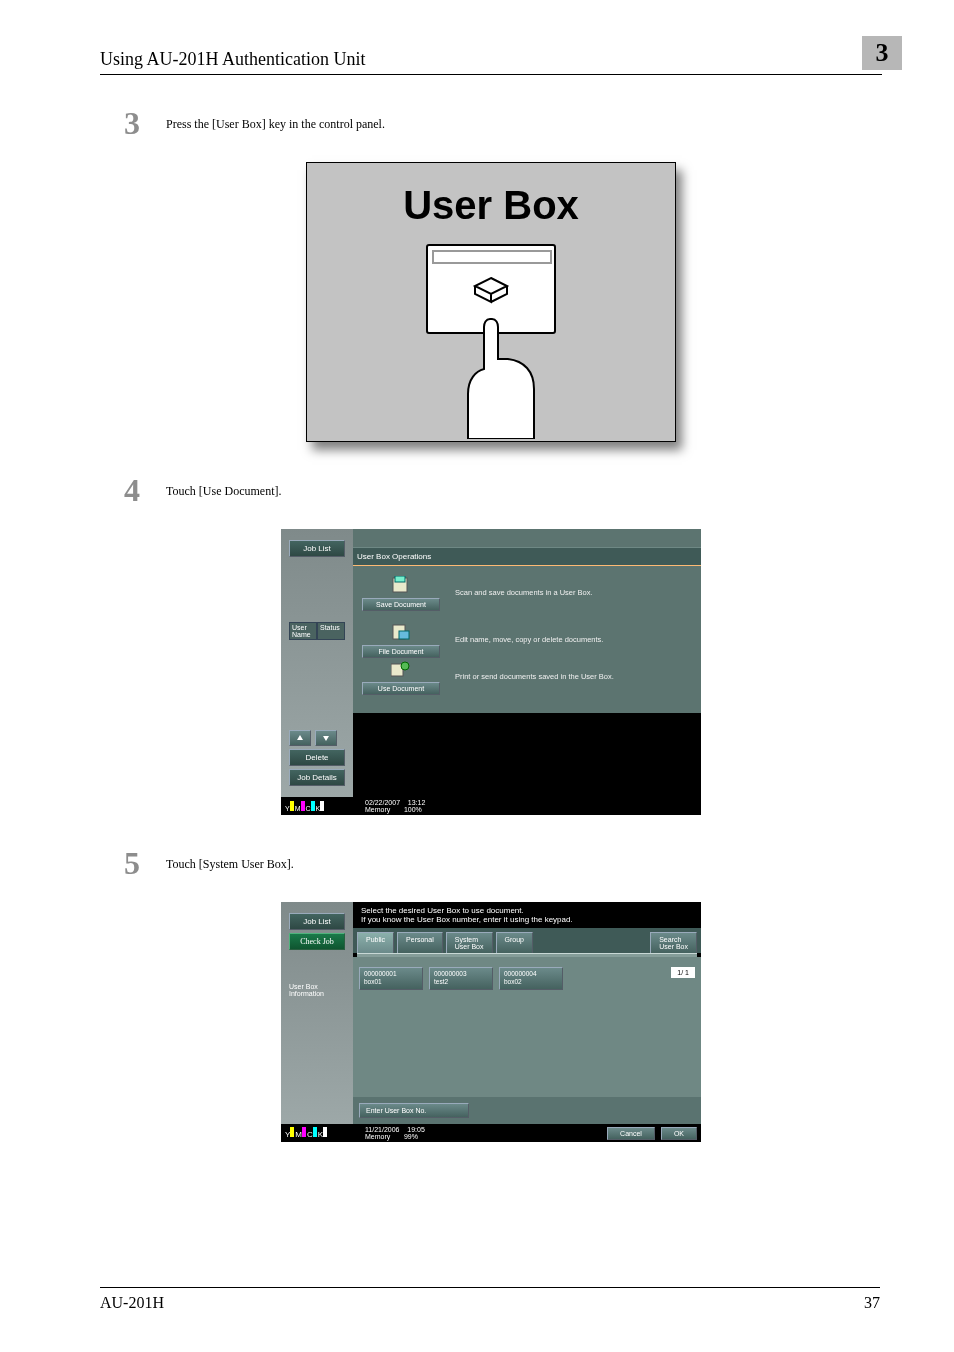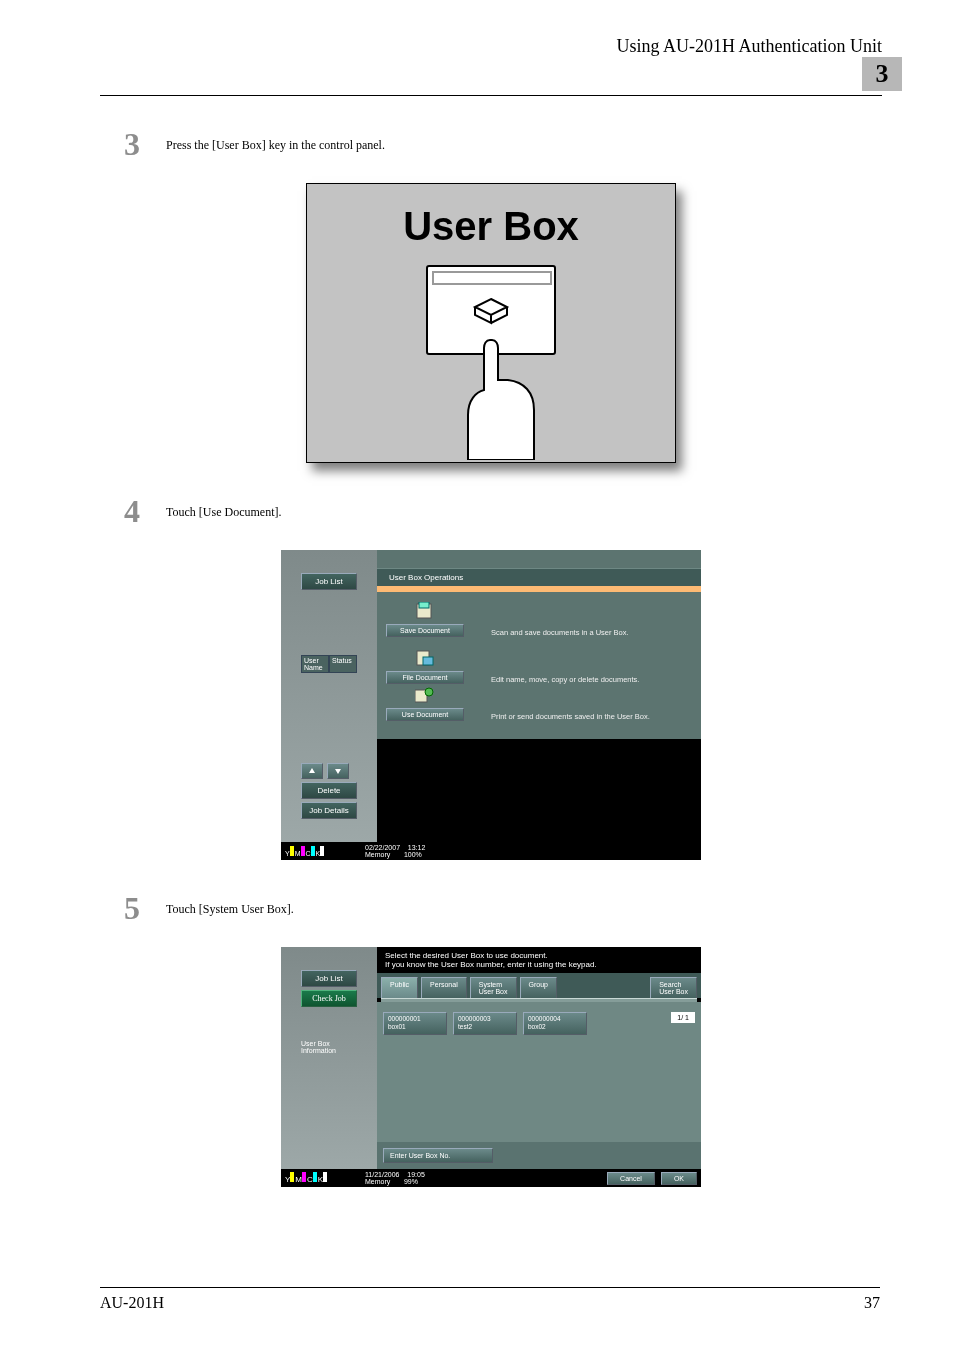--- a/index.html
+++ b/index.html
@@ -12,21 +12,20 @@
     padding: 36px 72px 40px 100px;
     color: #000;
   }
   .header-row {
     display: flex;
     justify-content: space-between;
     align-items: flex-end;
     border-bottom: 1px solid #000;
     padding-bottom: 4px;
     margin-bottom: 30px;
-    flex-direction: column;
   }
   .header-title { font-size: 18px; }
   .chapter-box {
     width: 40px; height: 34px;
     background: #b7b7b7;
     display: flex; align-items: flex-end; justify-content: center;
     font-size: 26px; font-weight: bold;
     padding-bottom: 2px;
     margin-right: -20px;
   }
@@ -99,23 +98,23 @@
   .panel {
     width: 420px;
     margin: 10px auto 30px auto;
     background: #000;
     font-family: Tahoma, Arial, sans-serif;
     font-size: 8px;
     color: #fff;
   }
   .panel-row { display: flex; }
   .panel-side {
-    width: 96px;
+    width: 72px;
     background: linear-gradient(#7f8a8a 0%, #9da8a8 100%);
-    padding: 20px;
+    padding: 8px;
   }
   .panel-main { flex: 1; position: relative; }
   .bevel-btn {
     background: linear-gradient(#6b8a8a,#45625f);
     border: 1px outset #9ab;
     color: #fff;
     text-align: center;
     padding: 3px 4px;
     margin: 3px 0;
     font-size: 8px;
@@ -132,31 +131,31 @@
   .panel-header-black {
     background: #000;
     color: #fff;
     padding: 4px 8px;
     font-size: 8px;
     min-height: 18px;
   }
   .panel-subhdr {
     background: #3f5a57;
     color: #fff;
-    padding: 4px 12px;
+    padding: 4px 4px;
     font-size: 8px;
     border-top: 1px solid #6e8884;
-    border-bottom: 6px solid #fdba74;
+    border-bottom: 1px solid #fdba74;
   }
   .op-section {
     background: #5c7470;
     padding: 8px;
   }
   .op-row {
-    display: flex; align-items: flex-end; gap: 26px;
+    display: flex; align-items: center; gap: 14px;
     margin-bottom: 10px;
   }
   .op-icon-col {
     width: 80px;
     display: flex; flex-direction: column; align-items: center;
   }
   .op-icon {
     width: 22px; height: 22px; margin-bottom: 2px;
     display: flex; align-items: center; justify-content: center;
   }

